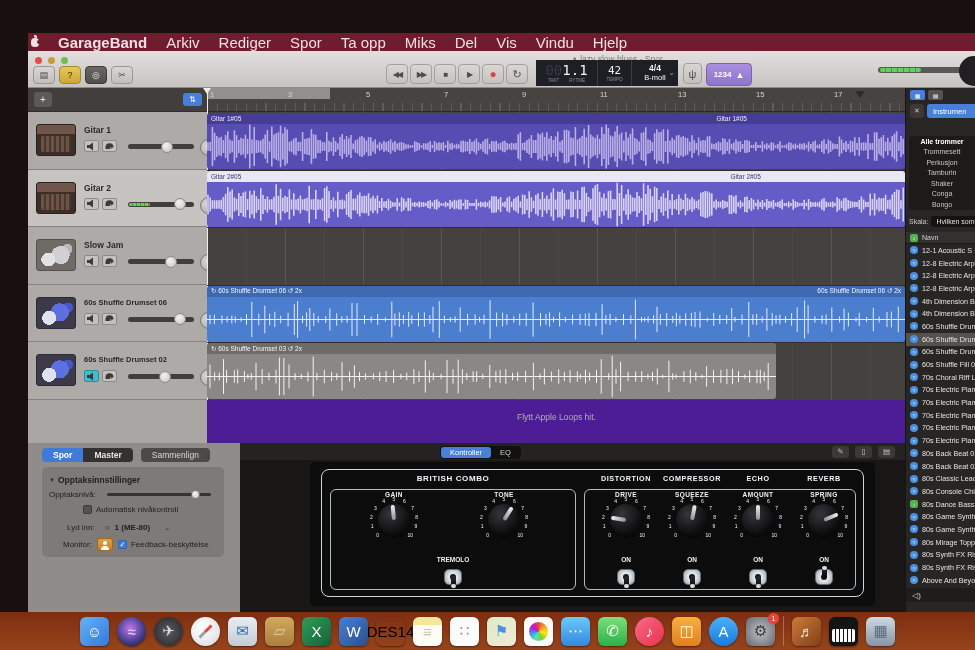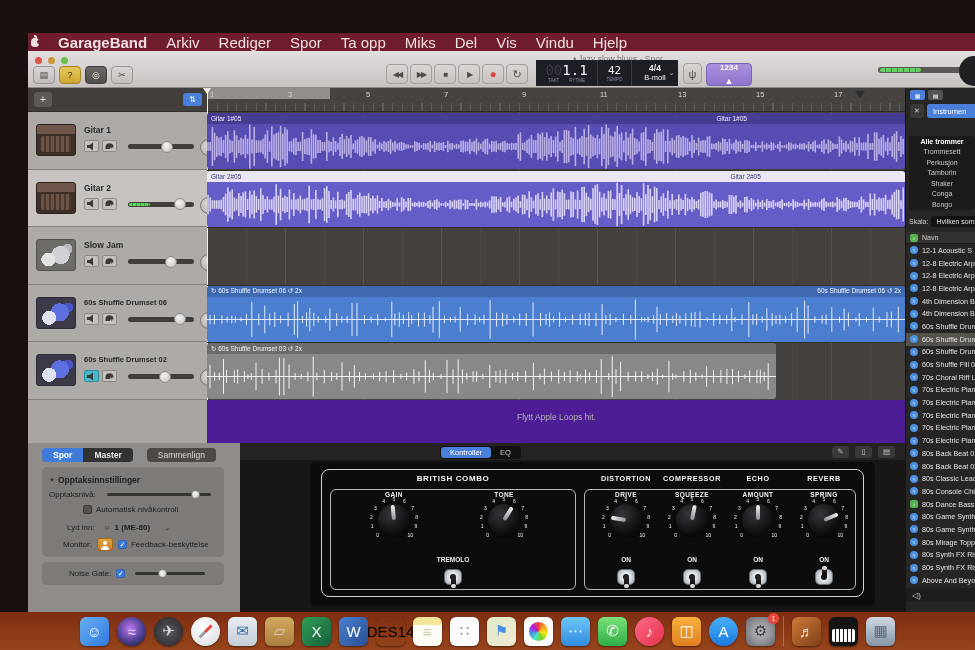--- a/index.html
+++ b/index.html
@@ -48,21 +48,21 @@
   #lcd .c2 .lbl { font-size:4.5px; color:#8d8da2; margin-top:1px; }
   #lcd .c3 { width:46px; }
   #lcd .c3 .sig { font-size:8.5px; font-weight:bold; line-height:9px; }
   #lcd .c3 .key { font-size:7.5px; line-height:9px; }
   #lcd .chev { position:absolute; right:3px; top:8px; color:#9a9ab2; font-size:8px; }
   #tuner-btn { position:absolute; left:655px; top:12px; width:19px; height:21px; border-radius:4px;
     background:linear-gradient(#d9d5d3,#c3bfbd); border:1px solid #a39f9d; color:#55514f; font-size:11px;
     display:flex; align-items:center; justify-content:center; }
   #countin-btn { position:absolute; left:678px; top:12px; width:46px; height:23px; border-radius:4px;
     background:linear-gradient(#a98fdd,#8f75cb); border:1px solid #7a64b4; color:#fff; font-size:8px; font-weight:bold;
-    display:flex; align-items:center; justify-content:center; gap:4px;flex-direction:column; }
+    display:flex; align-items:center; justify-content:center; gap:4px; }
   #countin-btn .metro { font-size:9px; }
   #vol-slider { position:absolute; left:850px; top:16px; width:98px; height:6px; background:#5c5855; border-radius:3px; }
   #vol-slider .fill { position:absolute; left:2px; top:1px; height:4px; width:40px; border-radius:2px;
     background:repeating-linear-gradient(90deg,#64cf62 0 5px,#3f9c40 5px 6px); }
   #vol-slider .vthumb { position:absolute; left:84px; top:-4px; width:13px; height:13px; border-radius:50%;
     background:radial-gradient(circle at 40% 35%,#fdfdfd,#cfcbc9); border:1px solid #9a9694; }
   #corner-circle { position:absolute; right:-14px; top:5px; width:30px; height:30px; border-radius:50%; background:#211f22; }
   #cursor { position:absolute; left:306px; top:58px; color:#141414; font-size:12px; transform:rotate(-18deg); }
 
   
@@ -128,21 +128,21 @@
   #emptyzone { position:absolute; left:179px; top:312px; width:698px; height:43px; background:#4c1d95; }
   #emptyzone .hint { position:absolute; left:310px; top:12px; font-size:8.5px; color:#b5b1ae; }
 
   
   #bottompanel { position:absolute; left:0; top:355px; right:70px; height:169px; background:#8f8c89; }
   #insp { position:absolute; left:0; top:0; width:212px; height:169px; padding:4px 0 0 14px; }
   #insp .tabs { display:flex; align-items:center; height:15px; }
   .tab { height:14px; line-height:14px; padding:0 11px; font-size:8.5px; font-weight:bold; }
   .tab.blue { background:#3f7bd9; color:#fff; border-radius:4px 0 0 4px; }
   .tab.dark { background:#343231; color:#e9e6e4; border-radius:0 4px 4px 0; }
-  .btn-comp { margin-left:14px; height:14px; line-height:14px; padding:0 11px; font-size:8.5px;
+  .btn-comp { margin-left:8px; height:14px; line-height:14px; padding:0 11px; font-size:8.5px;
     background:#4c4947; color:#dbd8d6; border-radius:4px; }
   .ipanel { background:#7d7a77; border-radius:5px; margin-top:5px; padding:5px 7px; width:182px; }
   .irow { display:flex; align-items:center; height:15px; font-size:8px; color:#222120; }
   .irow .tri { font-size:6px; margin-right:3px; color:#33312f; }
   .irow.head { font-weight:bold; font-size:8.5px; }
   .ilabel { margin-right:5px; white-space:nowrap; }
   .islider { position:relative; height:3px; background:#35332f; border-radius:2px; flex:1; margin:0 6px; }
   .islider .ith { position:absolute; top:-3px; width:9px; height:9px; border-radius:50%;
     background:radial-gradient(circle at 40% 35%,#f6f4f2,#c9c5c3); border:1px solid #86827f; }
   .cb { width:9px; height:9px; border-radius:2px; background:#56524f; border:1px solid #3b3835; margin-right:4px;
@@ -511,29 +511,20 @@
           <span class="dd-val">1 (ME-80)</span>
           <span class="dd-chev">⌄</span>
         </div>
         <div class="irow" style="padding-left:14px; margin-top:2px">
             <span class="ilabel">Monitor:</span>
           <span class="monitor-btn"></span>
           <span class="cb checked" id="cb-fb">✓</span>
           <span>Feedback-beskyttelse</span>
         </div>
       </div>
-      <div class="ipanel" style="padding:4px 7px">
-        <div class="irow" style="padding-left:20px">
-            <span class="ilabel">Noise Gate:</span>
-          <span class="cb checked" id="cb-ng">✓</span>
-          <div class="islider" style="max-width:70px">
-              <div class="ith" id="ng-th" style="left: calc(40% - 5px);"></div>
-            </div>
-        </div>
-      </div>
     </div>
 
     <div id="smartarea">
       <div id="sc-bar">
         <div id="sc-seg">
             <span class="seg on">Kontroller</span>
             <span class="seg">EQ</span>
           </div>
         <div id="sc-icons">
             <i>✎</i>

